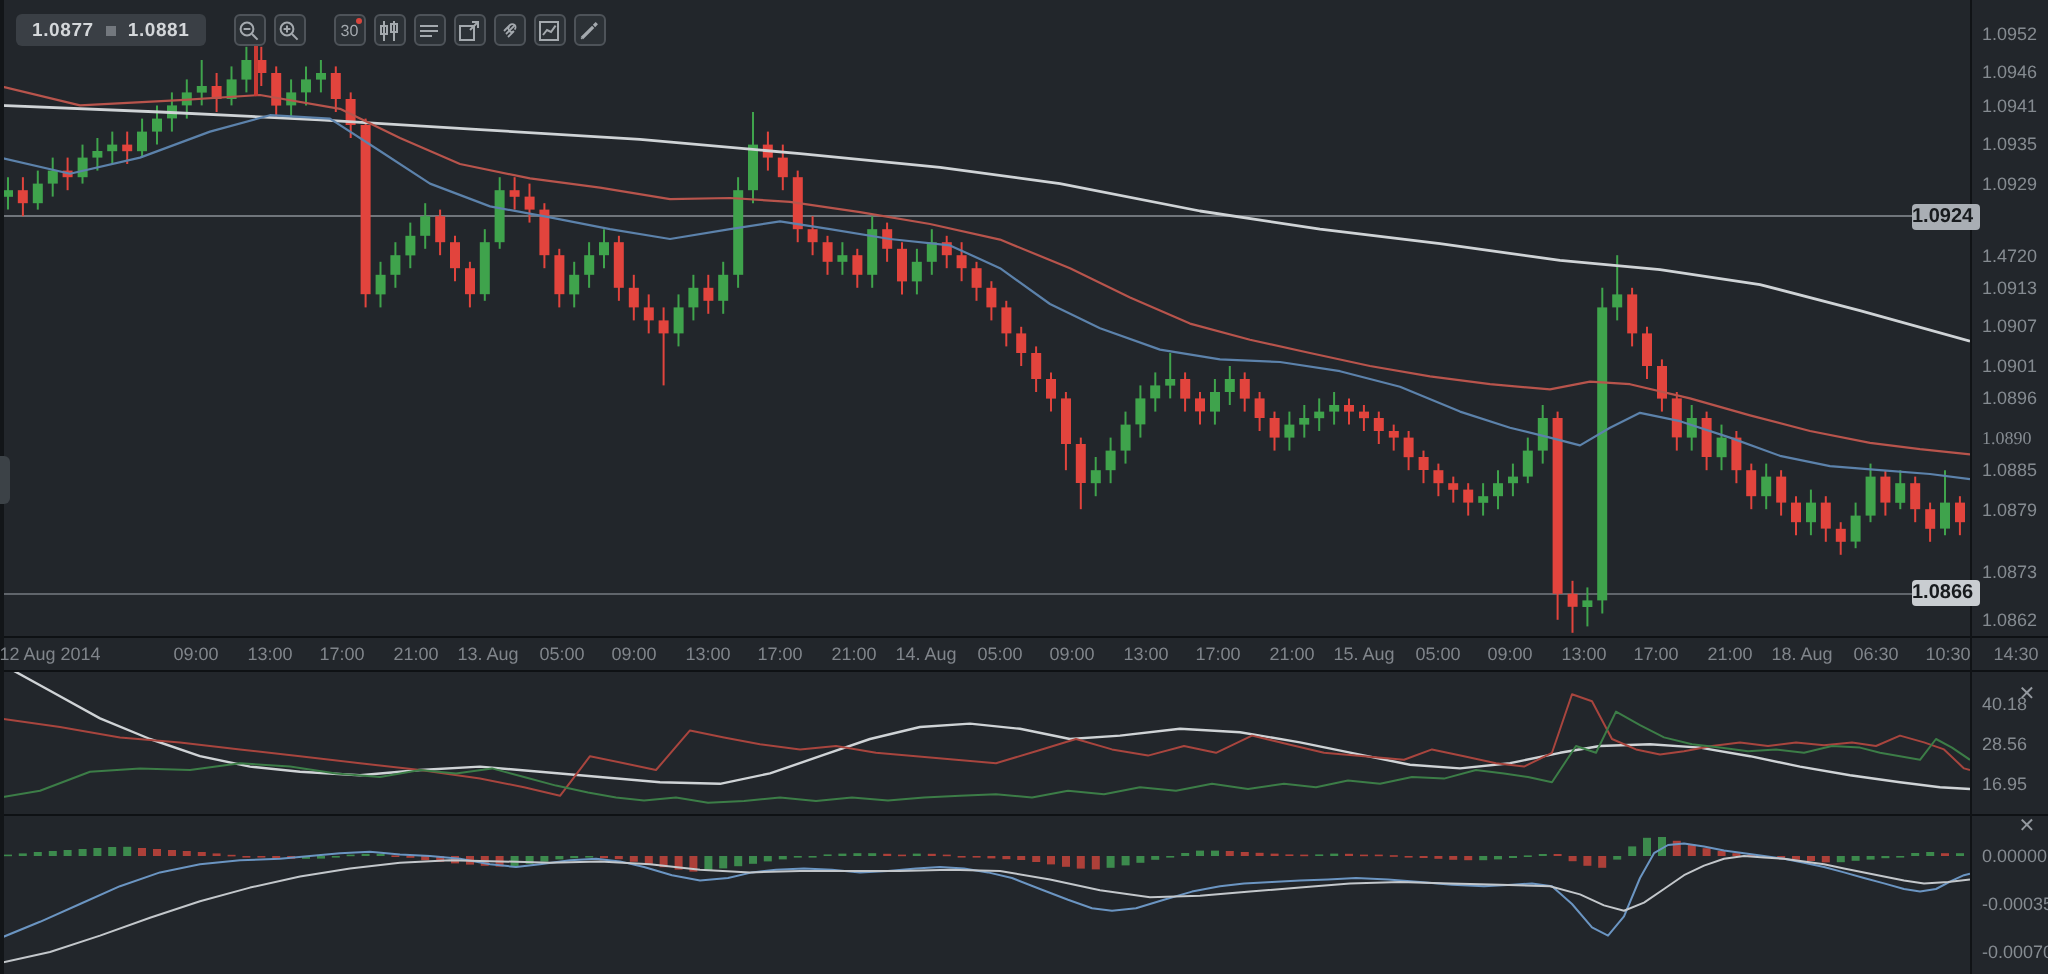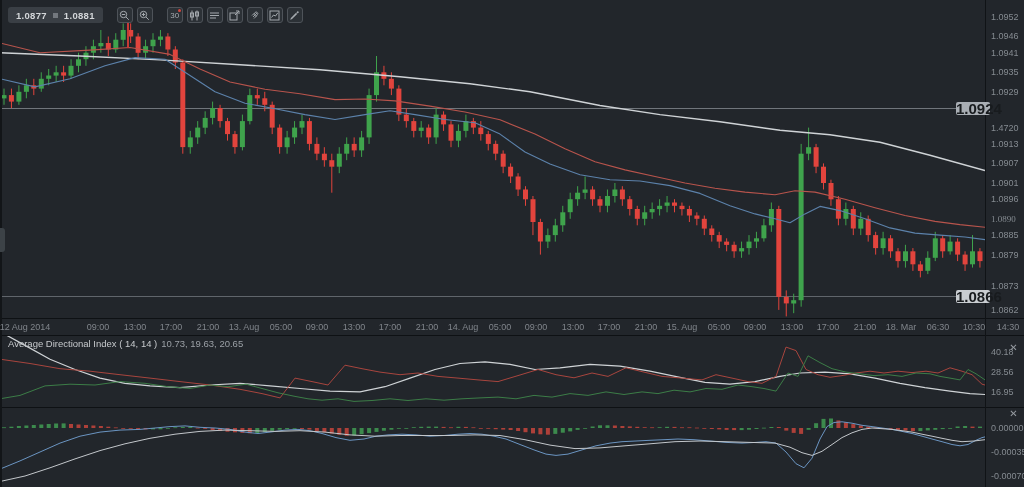--- a/index.html
+++ b/index.html
@@ -18,22 +18,22 @@
   .pill-sep{width:5px;height:5px;background:#73787e;display:inline-block;}
   .tbtn{width:16px;height:16px;border:1px solid #4e5359;border-radius:3px;background:#2c3136;
         color:#a4a9ae;display:flex;align-items:center;justify-content:center;cursor:pointer;
         font-size:8px;position:relative;box-sizing:border-box;}
   .tbtn svg{position:static;}
   .tbtn-gap{width:6px;}
   .tf-dot{position:absolute;right:1px;top:1px;width:3px;height:3px;border-radius:50%;background:#d9453c;}
   .red-marker{position:absolute;left:127px;top:22px;width:2px;height:26px;background:#c73a34;z-index:4;}
   
   .axis-label{position:absolute;left:991px;color:#858b91;font-size:9px;line-height:10px;white-space:nowrap;}
-  .hl-price{position:absolute;left:956px;width:34px;text-align:center;border-radius:2px;
-            color:#181b1e;font-size:15px;line-height:13px;font-weight:bold;}
+  .hl-price{position:absolute;left:956px;width:34px;text-align:left;border-radius:2px;
+            color:#181b1e;font-size:10px;line-height:13px;font-weight:bold;}
   .time-label{position:absolute;top:322px;transform:translateX(-50%);color:#80858b;font-size:9px;white-space:nowrap;}
   .panel-title{position:absolute;left:8px;font-size:9.5px;color:#c7cacd;z-index:3;white-space:nowrap;}
   .panel-title .vals{color:#9ba0a6;margin-left:4px;}
   .x-btn{position:absolute;left:1007px;width:13px;height:13px;color:#959aa0;font-size:10px;line-height:13px;
          text-align:center;cursor:pointer;}
 </style>
 </head>
 <body>
 
 <div class="app">
@@ -495,37 +495,34 @@
       <div class="time-label" style="left: 536px;">09:00</div>
       <div class="time-label" style="left: 573px;">13:00</div>
       <div class="time-label" style="left: 609px;">17:00</div>
       <div class="time-label" style="left: 646px;">21:00</div>
       <div class="time-label" style="left: 682px;">15. Aug</div>
       <div class="time-label" style="left: 719px;">05:00</div>
       <div class="time-label" style="left: 755px;">09:00</div>
       <div class="time-label" style="left: 792px;">13:00</div>
       <div class="time-label" style="left: 828px;">17:00</div>
       <div class="time-label" style="left: 865px;">21:00</div>
-      <div class="time-label" style="left: 901px;">18. Mar</div>
+      <div class="time-label" style="left: 901px;">18. Aug</div>
       <div class="time-label" style="left: 938px;">06:30</div>
       <div class="time-label" style="left: 974px;">10:30</div>
       <div class="time-label" style="left: 1008px;">14:30</div>
     </div>
   <div id="subAxes">
       <div class="axis-label" style="top: 347px;">40.18</div>
       <div class="axis-label" style="top: 367px;">28.56</div>
       <div class="axis-label" style="top: 387px;">16.95</div>
       <div class="axis-label" style="top: 423px;">0.00000</div>
       <div class="axis-label" style="top: 447px;">-0.00035</div>
       <div class="axis-label" style="top: 471px;">-0.00070</div>
     </div>
 
-  <div class="panel-title" style="top:338px">
-    <span>Average Directional Index ( 14, 14 )</span><span class="vals">10.73, 19.63, 20.65</span>
-  </div>
   <div class="x-btn" style="top:341px">✕</div>
   <div class="x-btn" style="top:407px">✕</div>
 
   <div class="toolbar">
     <div class="price-pill">
       <span>1.0877</span>
       <span class="pill-sep"></span>
       <span>1.0881</span>
     </div>
     <div class="tbtn-gap"></div>

